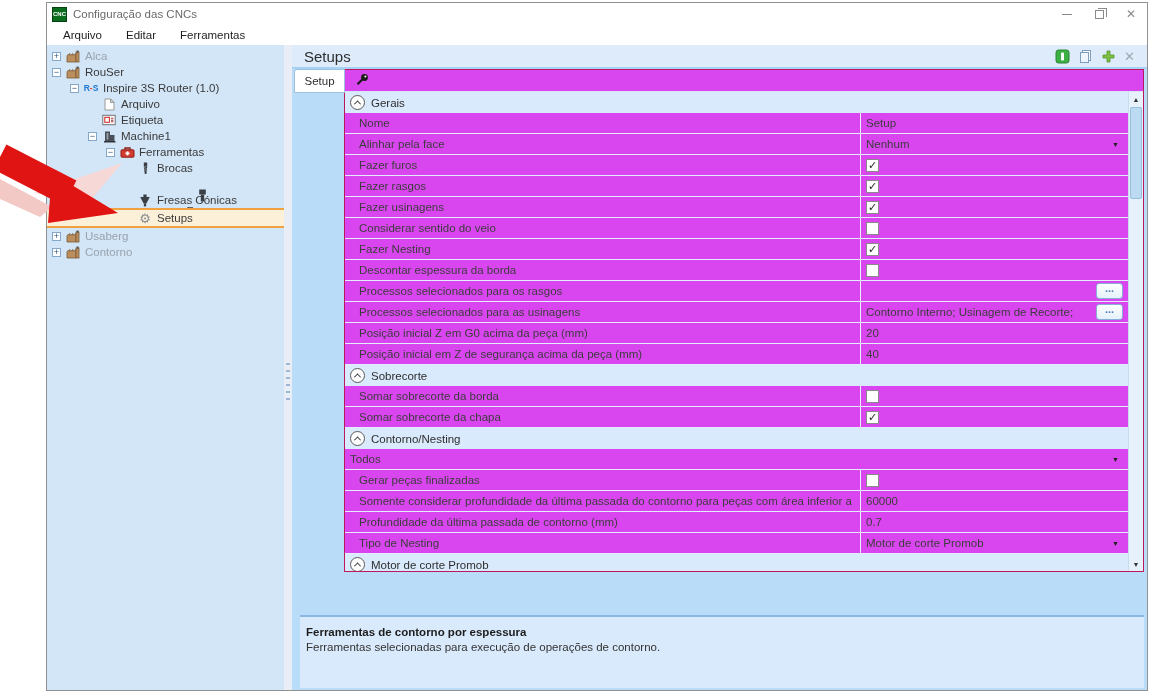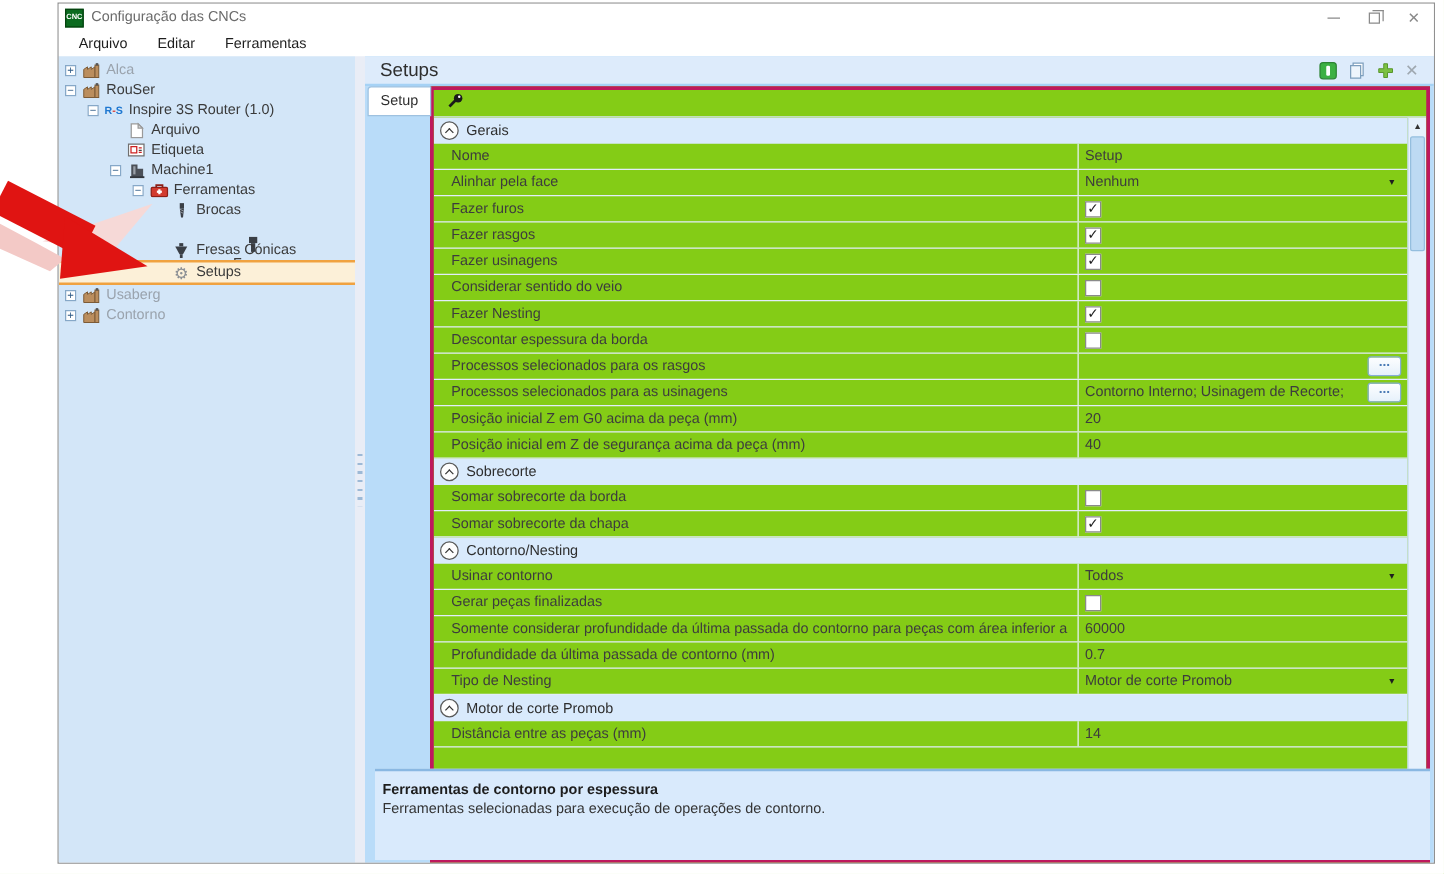--- a/index.html
+++ b/index.html
@@ -48,22 +48,22 @@
   .main-header { height:24px; background:#ddebfb; border-bottom:2px solid #a6d2f5;
                  display:flex; align-items:center; padding:0 12px; }
   .main-title { font-size:15px; color:#2e2e2e; }
   .hdr-icons { margin-left:auto; display:flex; align-items:center; gap:8px; }
   .hdr-icons span { display:inline-flex; }
   .main-body { flex:1; position:relative; }
 
   .tab { position:absolute; left:2px; top:0; width:51px; height:24px; background:#fff;
          border:1px solid #9ec1e0; border-top-left-radius:3px; display:flex; align-items:center;
          justify-content:center; font-size:11.5px; color:#2e2e2e; z-index:2; }
-  .grid-panel { position:absolute; left:52px; top:0; right:3px; height:621px; background:#84cc16;
-                border:3px solid #be185d; overflow:hidden; }
+  .grid-panel { position:absolute; left:52px; top:0; right:3px; height:503px; background:#d946ef;
+                border:1px solid #be185d; overflow:hidden; }
   .filter-row { height:22px; border-bottom:1px solid #d8e6f4; display:flex; align-items:center; padding-left:11px; }
   .rows-area { position:absolute; left:0; top:22px; right:15px; bottom:0; overflow:hidden; }
 
   .sec-header { height:21px; background:#d9eafc; display:flex; align-items:center; padding-left:5px;
                 font-size:11.5px; color:#2e2e2e; }
   .chev-circle { width:15px; height:15px; border:1px solid #5a5a5a; border-radius:50%; margin-right:6px;
                  display:flex; align-items:center; justify-content:center; background:#fdfdfd; }
   .chev-circle i { width:5px; height:5px; border-left:1.5px solid #333; border-top:1.5px solid #333;
                    transform:rotate(45deg) translate(1px,1px); }
   .prop-row { height:21px; display:flex; border-bottom:1px solid #e2edf9; font-size:11.5px; color:#3d3d3d; }
@@ -403,21 +403,20 @@
                     <span class="cb">✓</span>
                   </div>
                 </div>
                 <div class="sec-header">
                   <span class="chev-circle">
                     <i></i>
                   </span>
                   <span>Contorno/Nesting</span>
                 </div>
                 <div class="prop-row">
-                  <div class="prop-label">Usinar contorno</div>
                   <div class="prop-value">
                     <span class="val-text">Todos</span>
                     <span class="dd-arrow">▼</span>
                   </div>
                 </div>
                 <div class="prop-row">
                   <div class="prop-label">Gerar peças finalizadas</div>
                   <div class="prop-value">
                     <span class="cb"></span>
                   </div>

